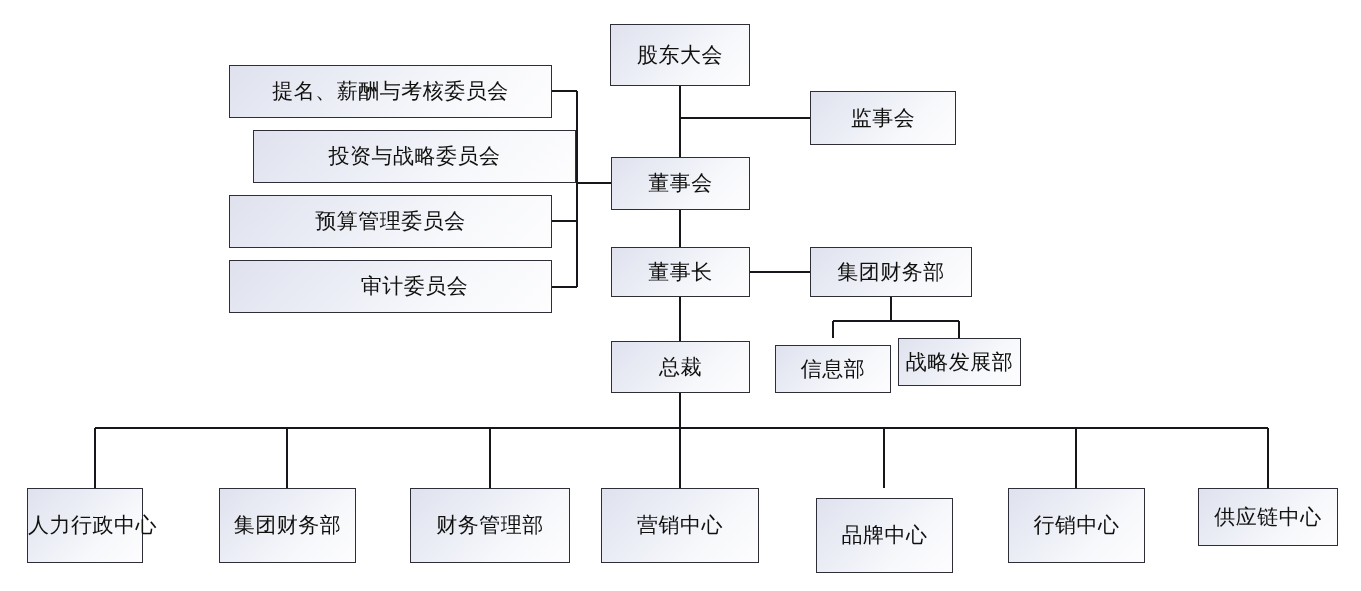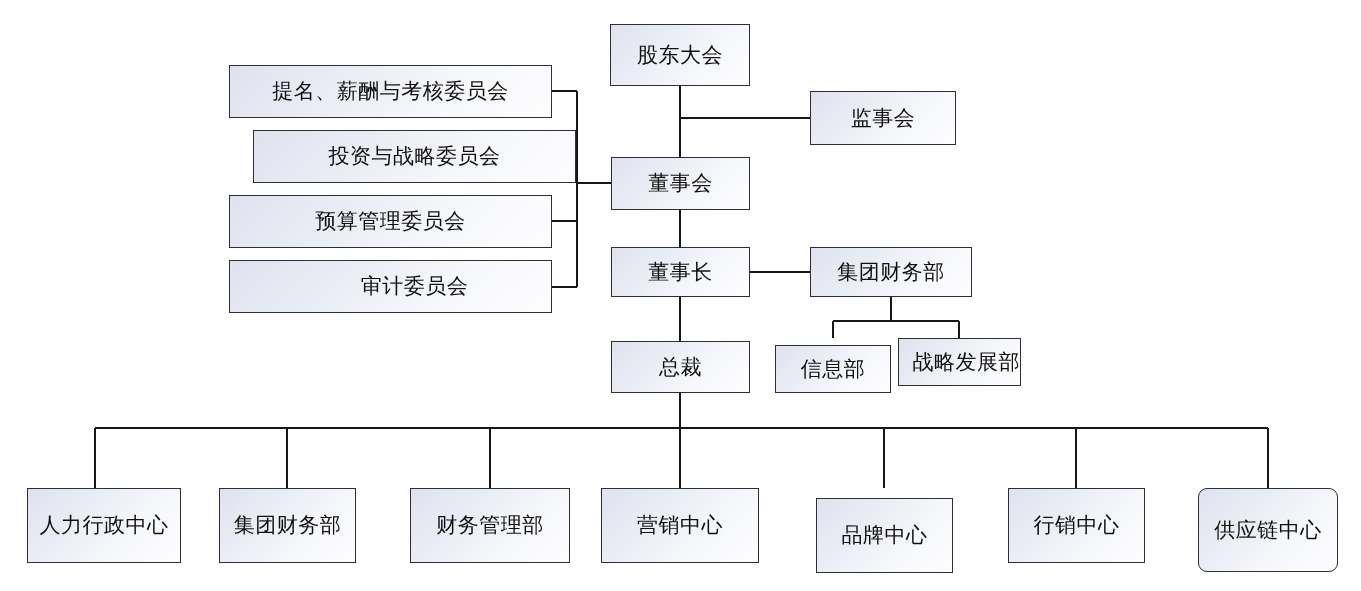--- a/index.html
+++ b/index.html
@@ -128,25 +128,25 @@
   </div>
 
   <div class="org-box" style="left:611px; top:341px; width:139px; height:52px;">
     <span class="boxlabel">总裁</span>
   </div>
 
   <div class="org-box" style="left:775px; top:338px; width:116px; height:48px;margin-top:7px;">
     <span class="boxlabel">信息部</span>
   </div>
 
-  <div class="org-box" style="left:898px; top:338px; width:123px; height:48px;text-align:right;">
+  <div class="org-box" style="left:898px; top:338px; width:123px; height:48px;">
     <span class="boxlabel">战略发展部</span>
   </div>
 
-  <div class="org-box" style="left:27px; top:488px; width:154px; height:75px;justify-content:center;">
+  <div class="org-box" style="left:27px; top:488px; width:116px; height:75px;justify-content:center;">
     <span class="boxlabel">人力行政中心</span>
   </div>
 
   <div class="org-box" style="left:219px; top:488px; width:137px; height:75px;">
     <span class="boxlabel">集团财务部</span>
   </div>
 
   <div class="org-box" style="left:601px; top:488px; width:158px; height:75px;">
     <span class="boxlabel">营销中心</span>
   </div>
@@ -156,17 +156,17 @@
   </div>
 
   <div class="org-box" style="left:816px; top:488px; width:137px; height:75px;margin-top:10px;">
     <span class="boxlabel">品牌中心</span>
   </div>
 
   <div class="org-box" style="left:1008px; top:488px; width:137px; height:75px;">
     <span class="boxlabel">行销中心</span>
   </div>
 
-  <div class="org-box" style="left:1198px; top:488px; width:140px; height:84px;border-radius:9px;">
+  <div class="org-box" style="left:1198px; top:488px; width:140px; height:58px;">
     <span class="boxlabel">供应链中心</span>
   </div>
 
 </div>
 
 </body></html>

